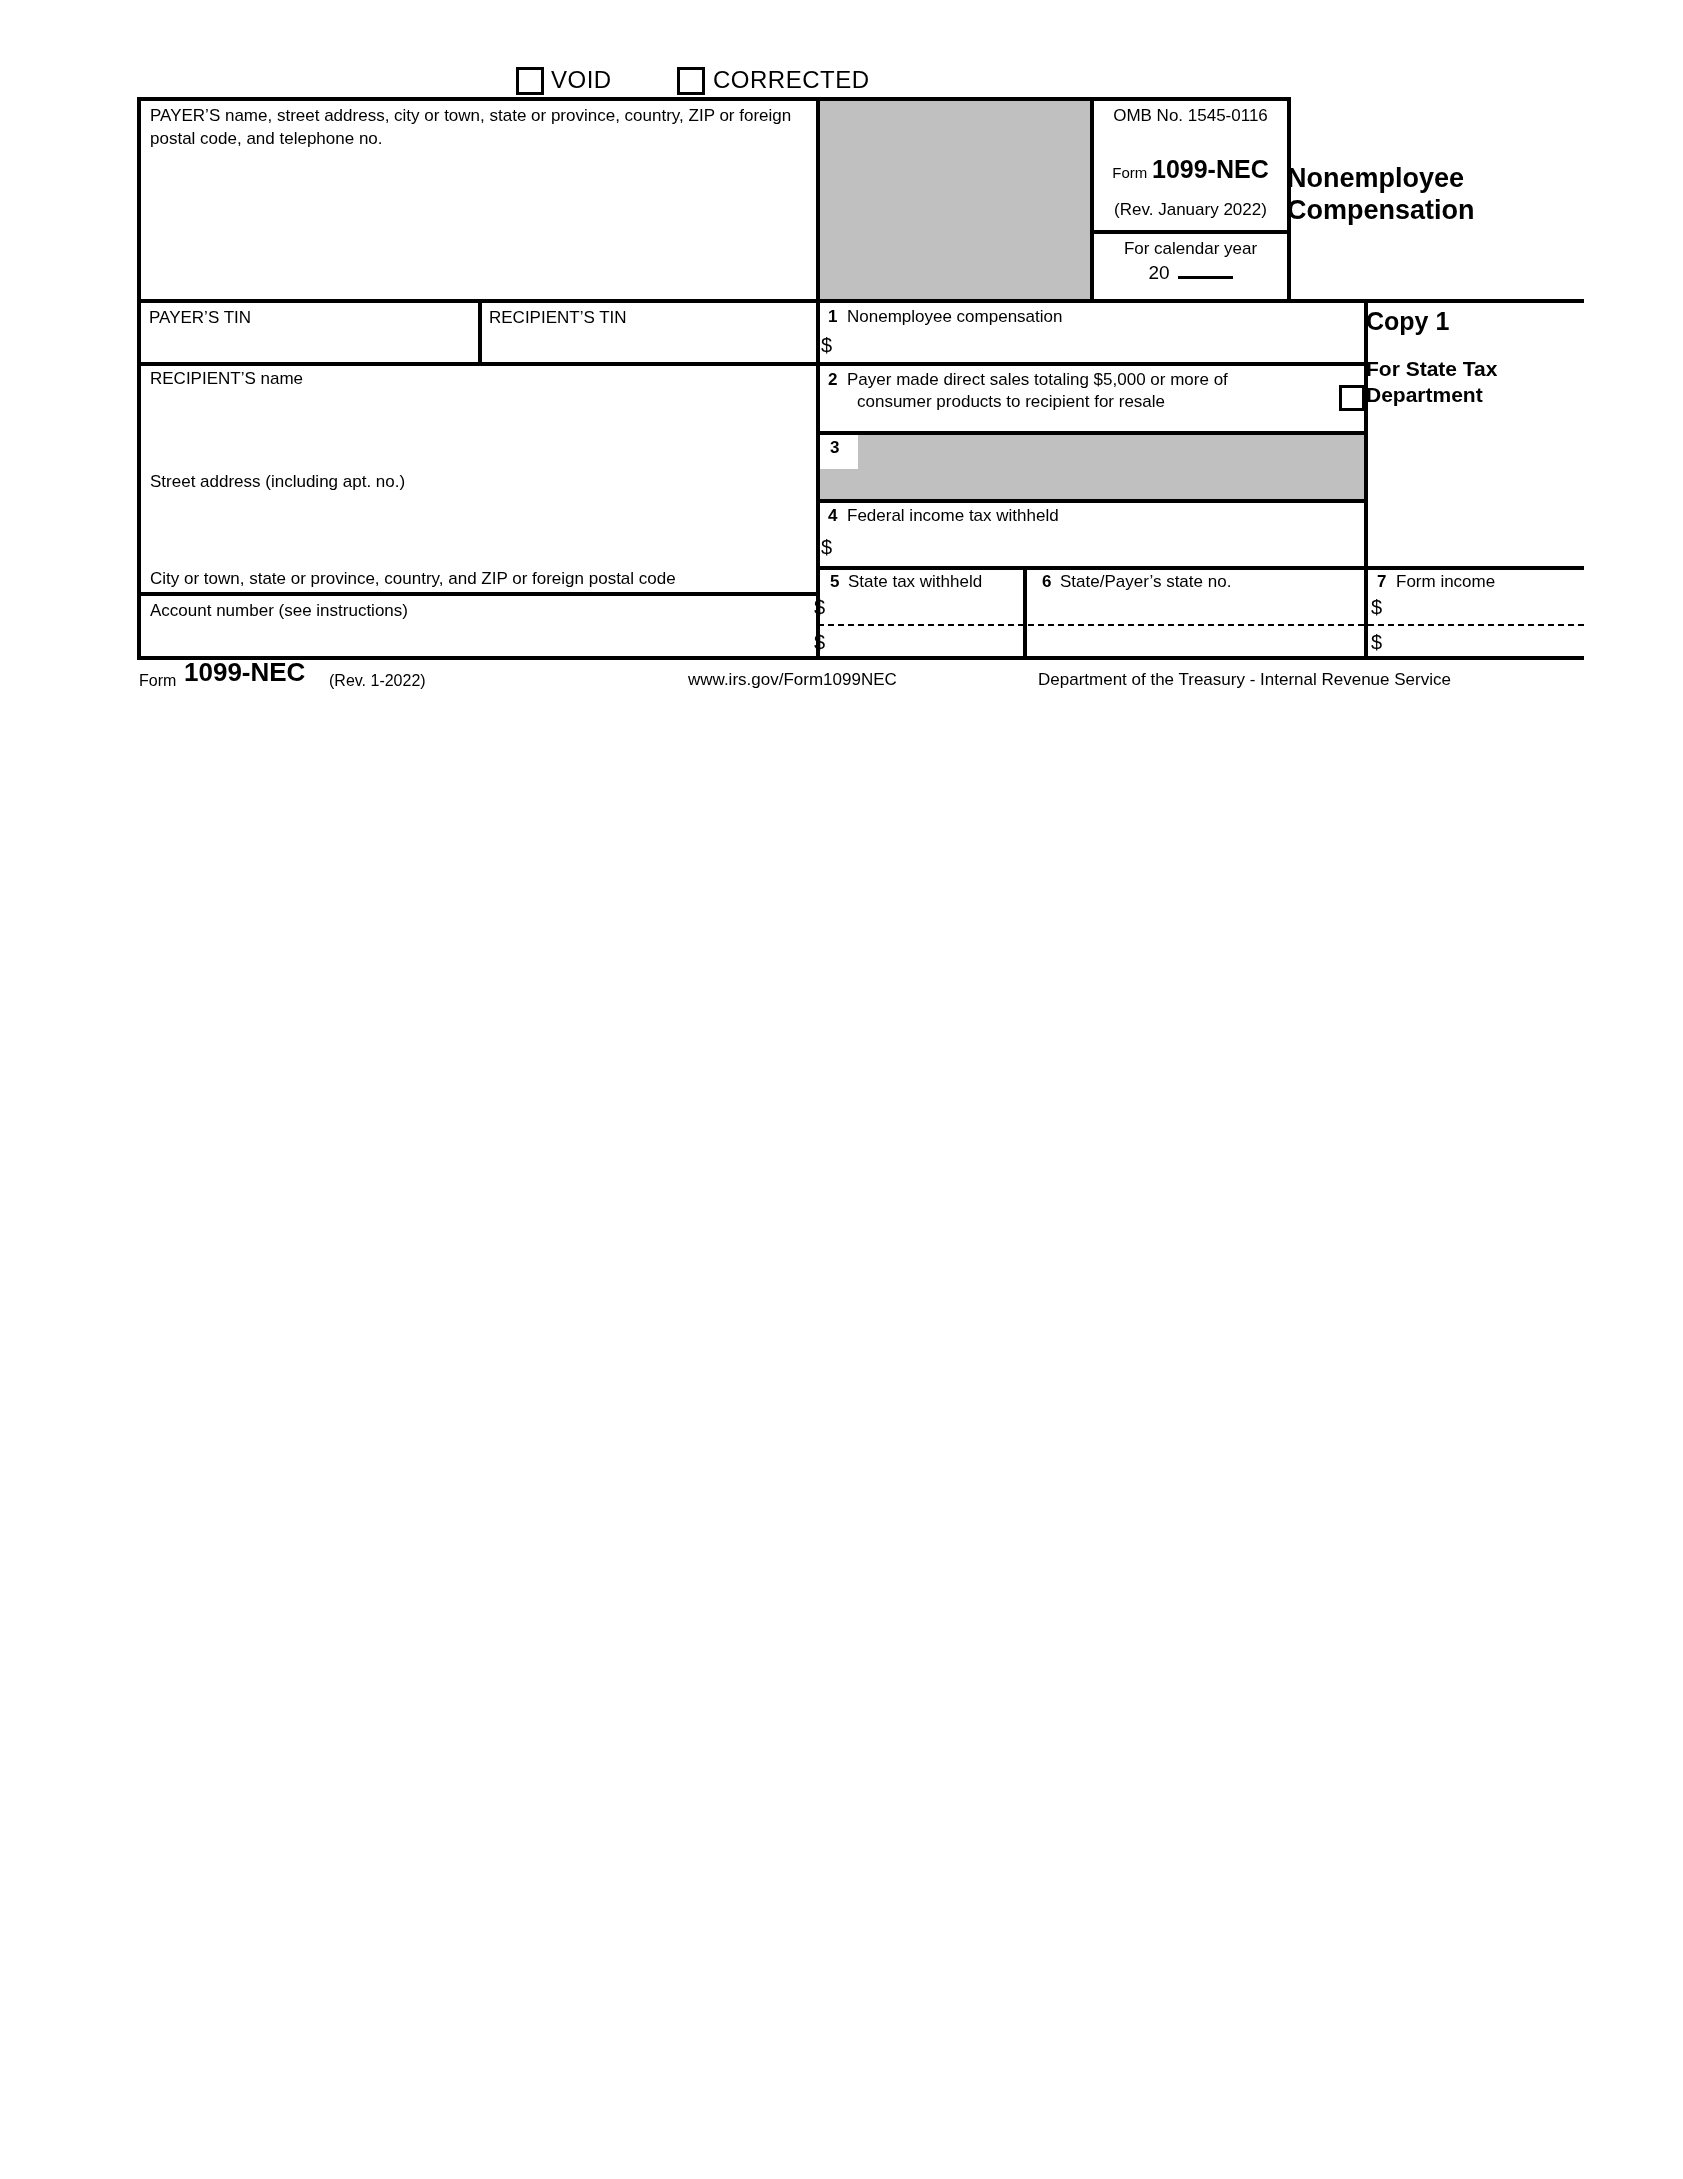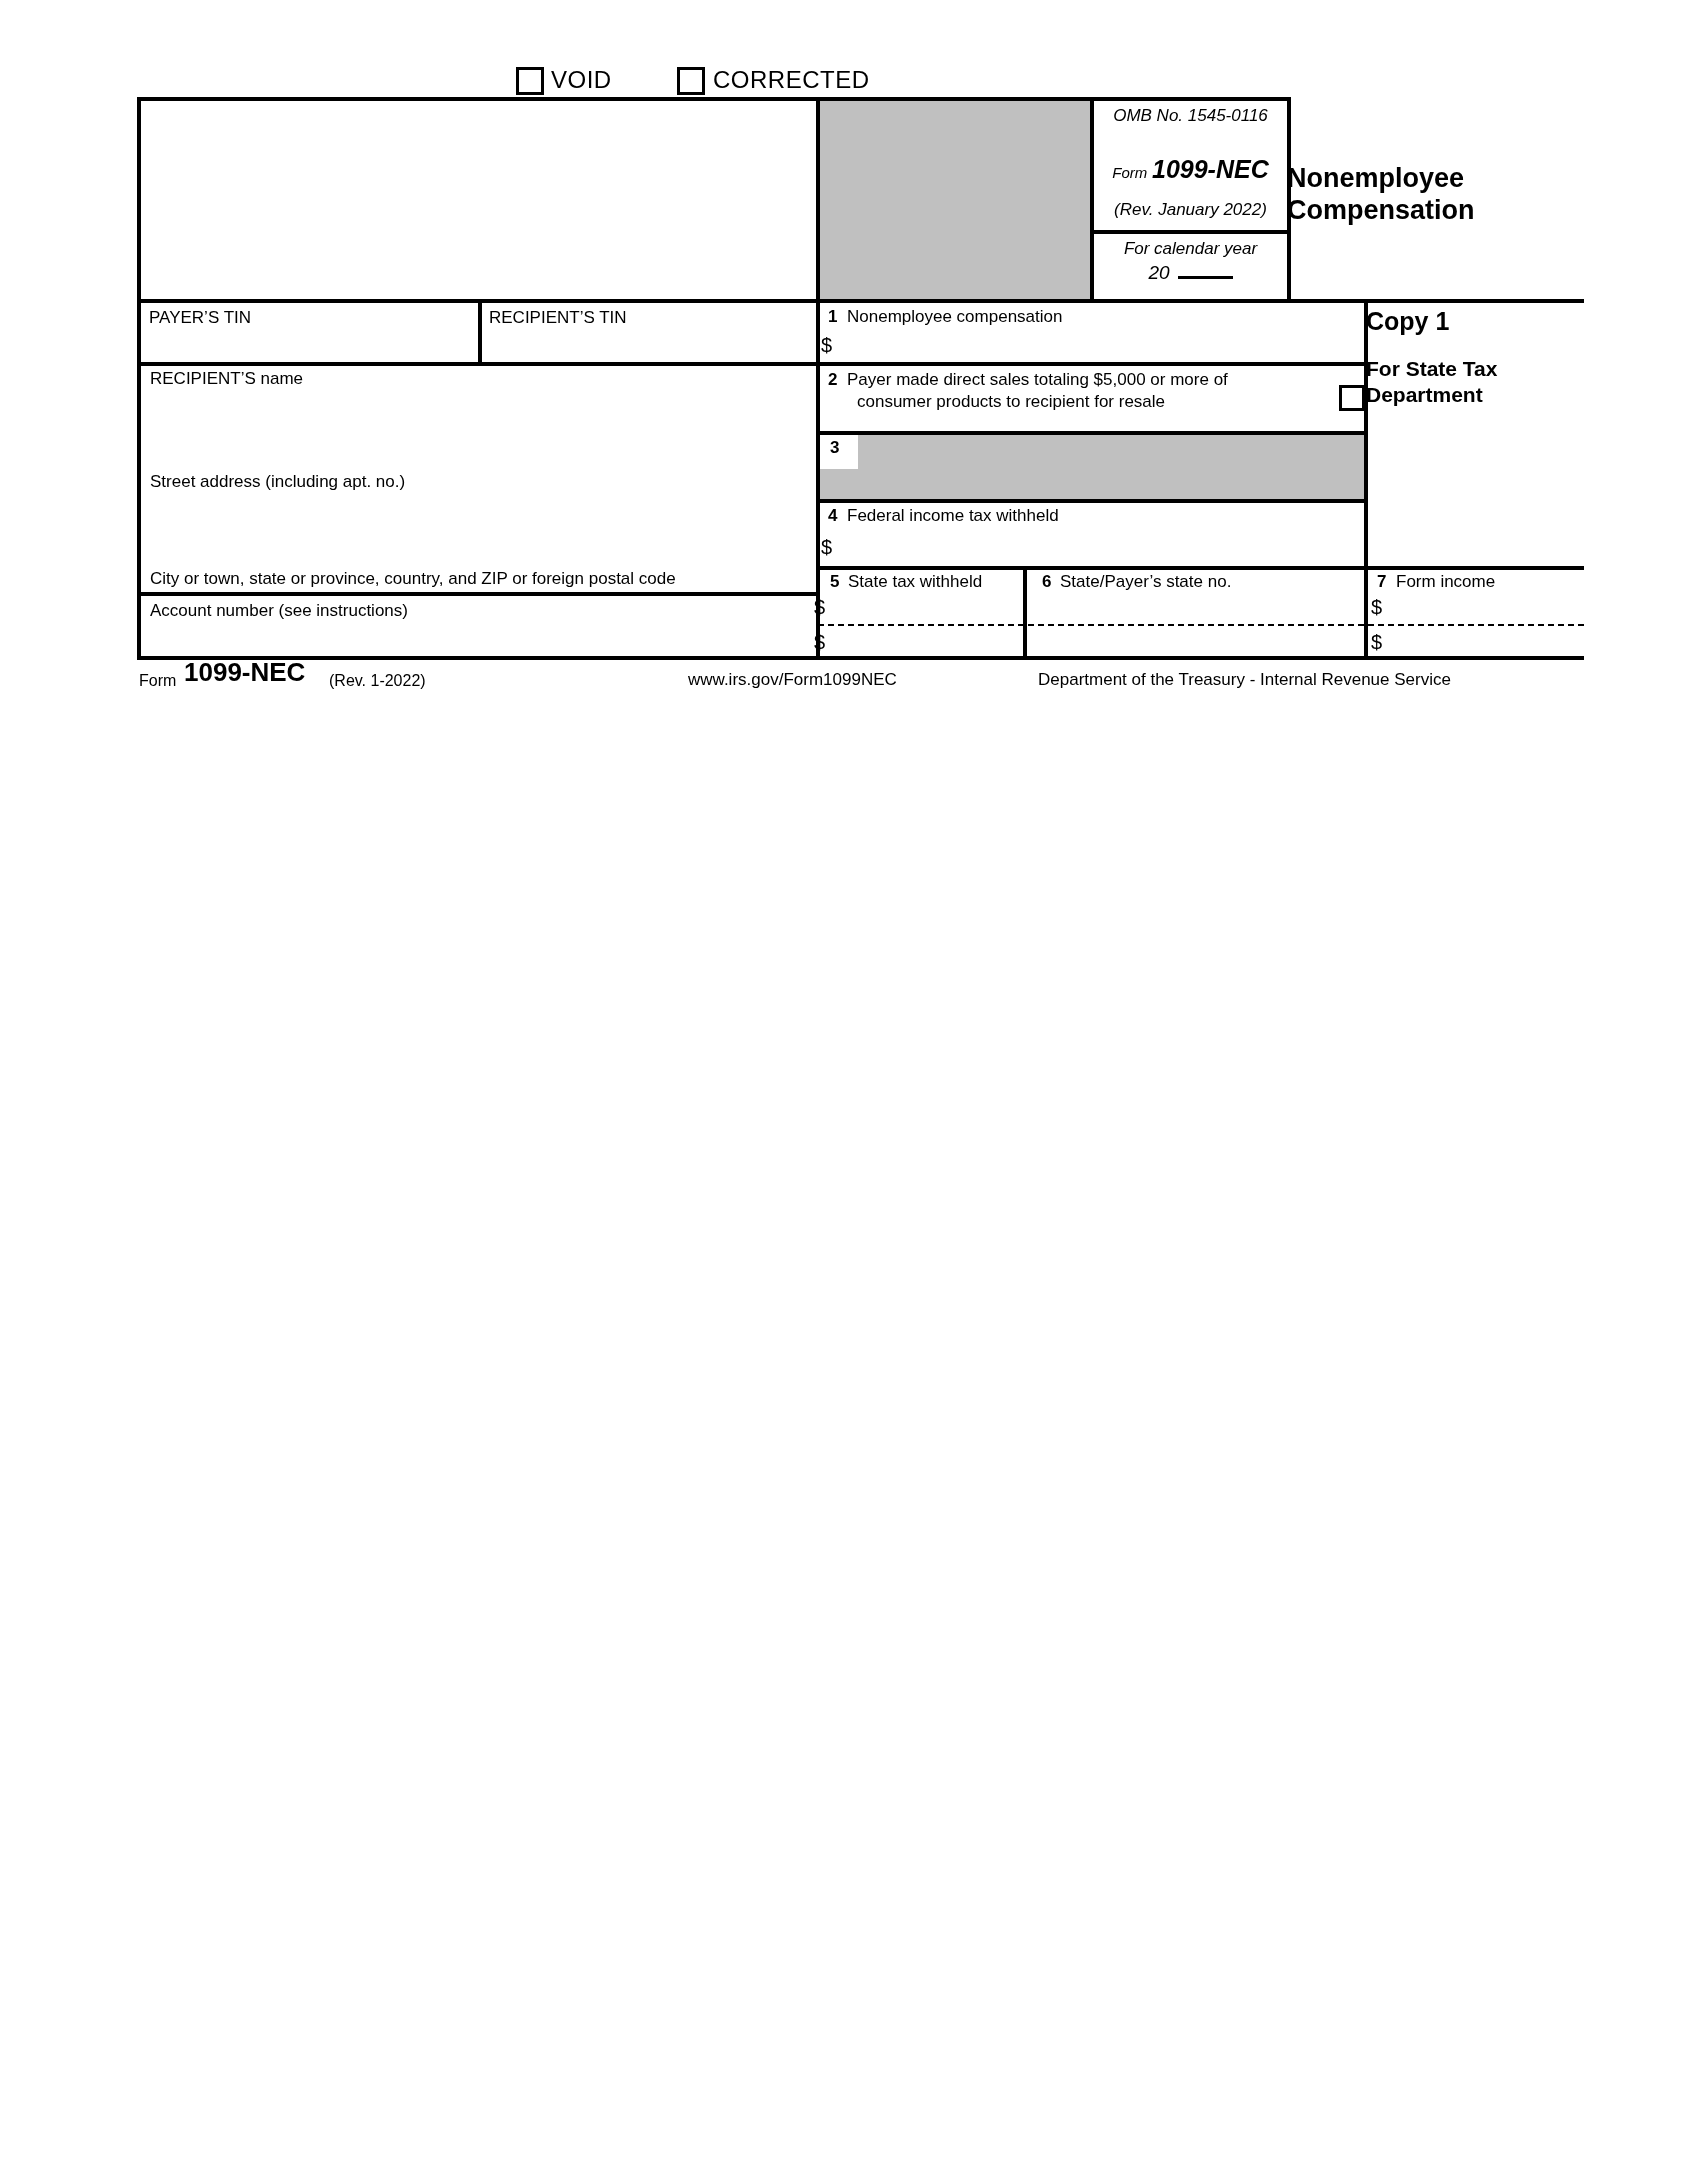--- a/index.html
+++ b/index.html
@@ -7,21 +7,21 @@
         font-family:"Liberation Sans","DejaVu Sans",sans-serif;color:#000;}
   .ln{position:absolute;background:#000;}
   .dash{position:absolute;border-top:2px dashed #000;}
   .gray{position:absolute;background:#c0c0c0;}
   .t{position:absolute;font-size:17px;line-height:21px;white-space:nowrap;color:#000;}
   .wrap{white-space:normal;}
   .b{font-weight:bold;}
   .cap{position:absolute;font-size:24px;line-height:26px;letter-spacing:0.5px;}
   .cb{position:absolute;width:22px;height:22px;border:3px solid #000;background:#fff;}
   .dollar{position:absolute;font-size:20px;line-height:24px;}
-  .ctr{text-align:center;font-style:italic;}
+  .ctr{text-align:center;}
   .rt{text-align:left;}
   .fld{position:absolute;background:transparent;}
   .blank{display:inline-block;width:55px;height:17px;border-bottom:3px solid #000;margin-left:8px;vertical-align:baseline;}
 </style>
 </head>
 <body>
 
 <div id="page">
 
   <div class="cb" style="left:516px;top:67px"></div>
@@ -46,20 +46,21 @@
   <div class="dash" style="left:818px;top:624px;width:766px"></div>
 
   <div class="ln" style="left:137px;top:97px;width:4px;height:563px"></div>
   <div class="ln" style="left:816px;top:97px;width:4px;height:563px"></div>
   <div class="ln" style="left:1090px;top:97px;width:4px;height:206px"></div>
   <div class="ln" style="left:1287px;top:97px;width:4px;height:206px"></div>
   <div class="ln" style="left:478px;top:299px;width:4px;height:67px"></div>
   <div class="ln" style="left:1364px;top:299px;width:4px;height:361px"></div>
   <div class="ln" style="left:1023px;top:566px;width:4px;height:94px"></div>
 
+  <div class="t wrap" style="left:150px;top:104px;width:665px;line-height:23px">PAYER’S name, street address, city or town, state or province, country, ZIP or foreign postal code, and telephone no.</div>
   <div class="fld" style="left:143px;top:154px;width:669px;height:139px"></div>
 
   <div class="t ctr" style="left:1092px;top:105px;width:197px">OMB No. 1545-0116</div>
   <div class="t ctr" style="left:1092px;top:159px;width:197px"><span style="font-size:15px">Form</span> <span class="b" style="font-size:25px">1099-NEC</span></div>
   <div class="t ctr" style="left:1092px;top:199px;width:197px">(Rev. January 2022)</div>
   <div class="t ctr" style="left:1092px;top:238px;width:197px">For calendar year</div>
   <div class="t ctr" style="left:1092px;top:259px;width:197px;font-size:19px"><span>20</span><span class="blank"></span></div>
 
   <div class="t rt b" style="left:1287px;top:162px;width:295px;font-size:27px;line-height:32px">
     <div>Nonemployee</div>

